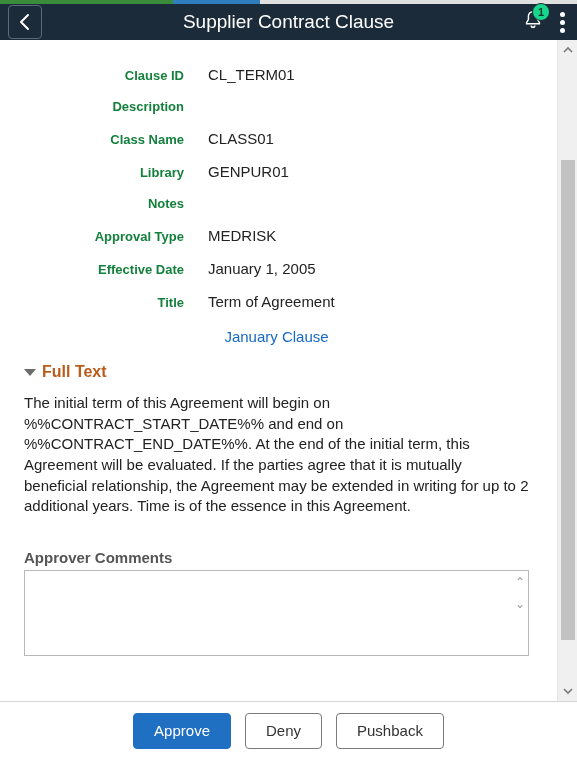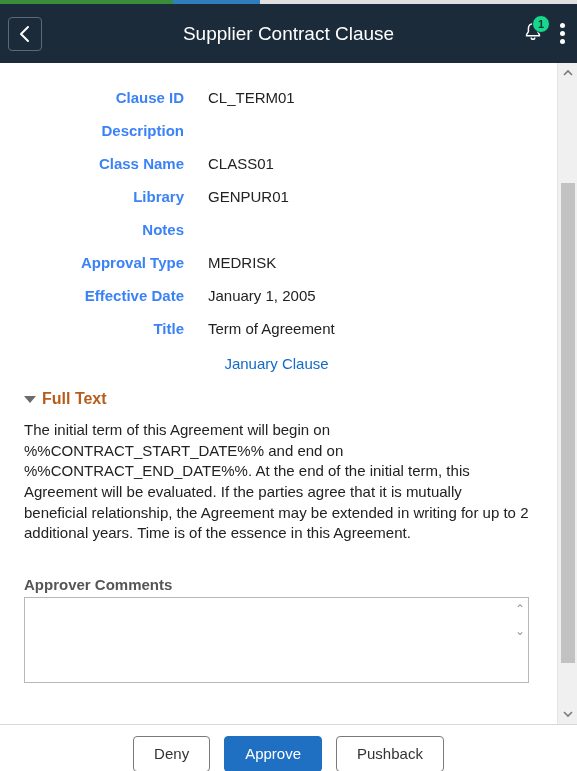--- a/index.html
+++ b/index.html
@@ -1,20 +1,20 @@
 <!DOCTYPE html>
 <html><head>
 <meta charset="utf-8">
 <style>
   * { box-sizing: border-box; margin: 0; padding: 0; }
   html, body { width: 577px; height: 771px; font-family: Arial, Helvetica, sans-serif; background: #fff; overflow: hidden; }
   .topbar-stripe { height: 4px; background: linear-gradient(to right, #3a8b3a 0%, #3a8b3a 30%, #2f7fbf 30%, #2f7fbf 45%, #e0e0e0 45%, #e0e0e0 100%); }
   .header {
     background: #1c2b3a;
-    height: 59px;
+    height: 36px;
     display: flex;
     align-items: center;
     padding: 0 8px;
     color: #fff;
     position: relative;
   }
   .back-btn {
     width: 34px; height: 34px;
     border: 1px solid #5a6a78;
     border-radius: 4px;
@@ -73,22 +73,22 @@
     width:14px;
     background:#c2c2c2;
     border-radius:0;
     cursor:pointer;
   }
   .field-row { display:flex; align-items:baseline; padding: 8px 0; }
   .field-label {
     width: 160px;
     text-align:right;
     font-weight:700;
-    color:#3b82f6;
-    font-size:15px;
+    color:#15803d;
+    font-size:13px;
     padding-right:0;
     flex-shrink:0;
   }
   .field-value {
     font-size:15px;
     color:#222;
     margin-left:24px;
   }
   .preview-link {
     display:block;
@@ -256,16 +256,16 @@
     </div>
     <div class="scroll-arrow">
       <svg width="10" height="10" viewBox="0 0 10 10">
           <polyline points="1,3 5,7 9,3" fill="none" stroke="#7a7a7a" stroke-width="1.6"></polyline>
         </svg>
     </div>
   </div>
 </div>
 
 <div class="footer">
+  <button class="btn btn-primary">Approve</button>
   <button class="btn">Deny</button>
-  <button class="btn btn-primary">Approve</button>
   <button class="btn">Pushback</button>
 </div>
 
 </body></html>

